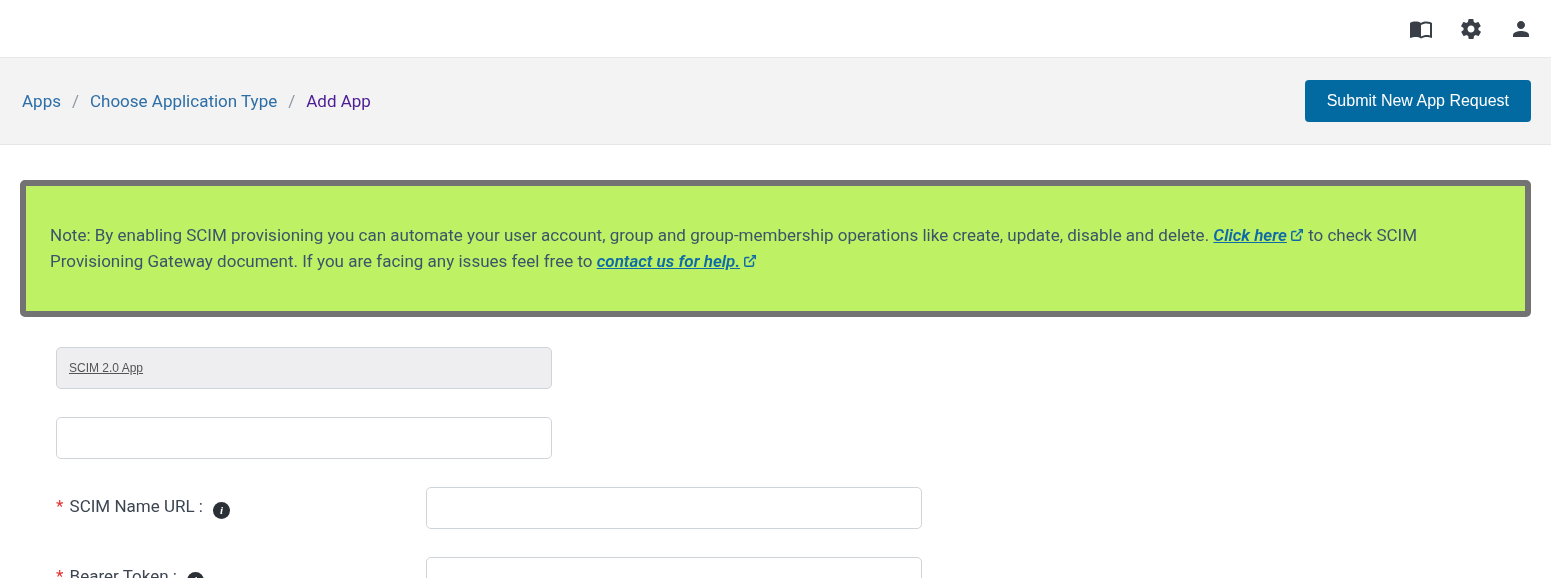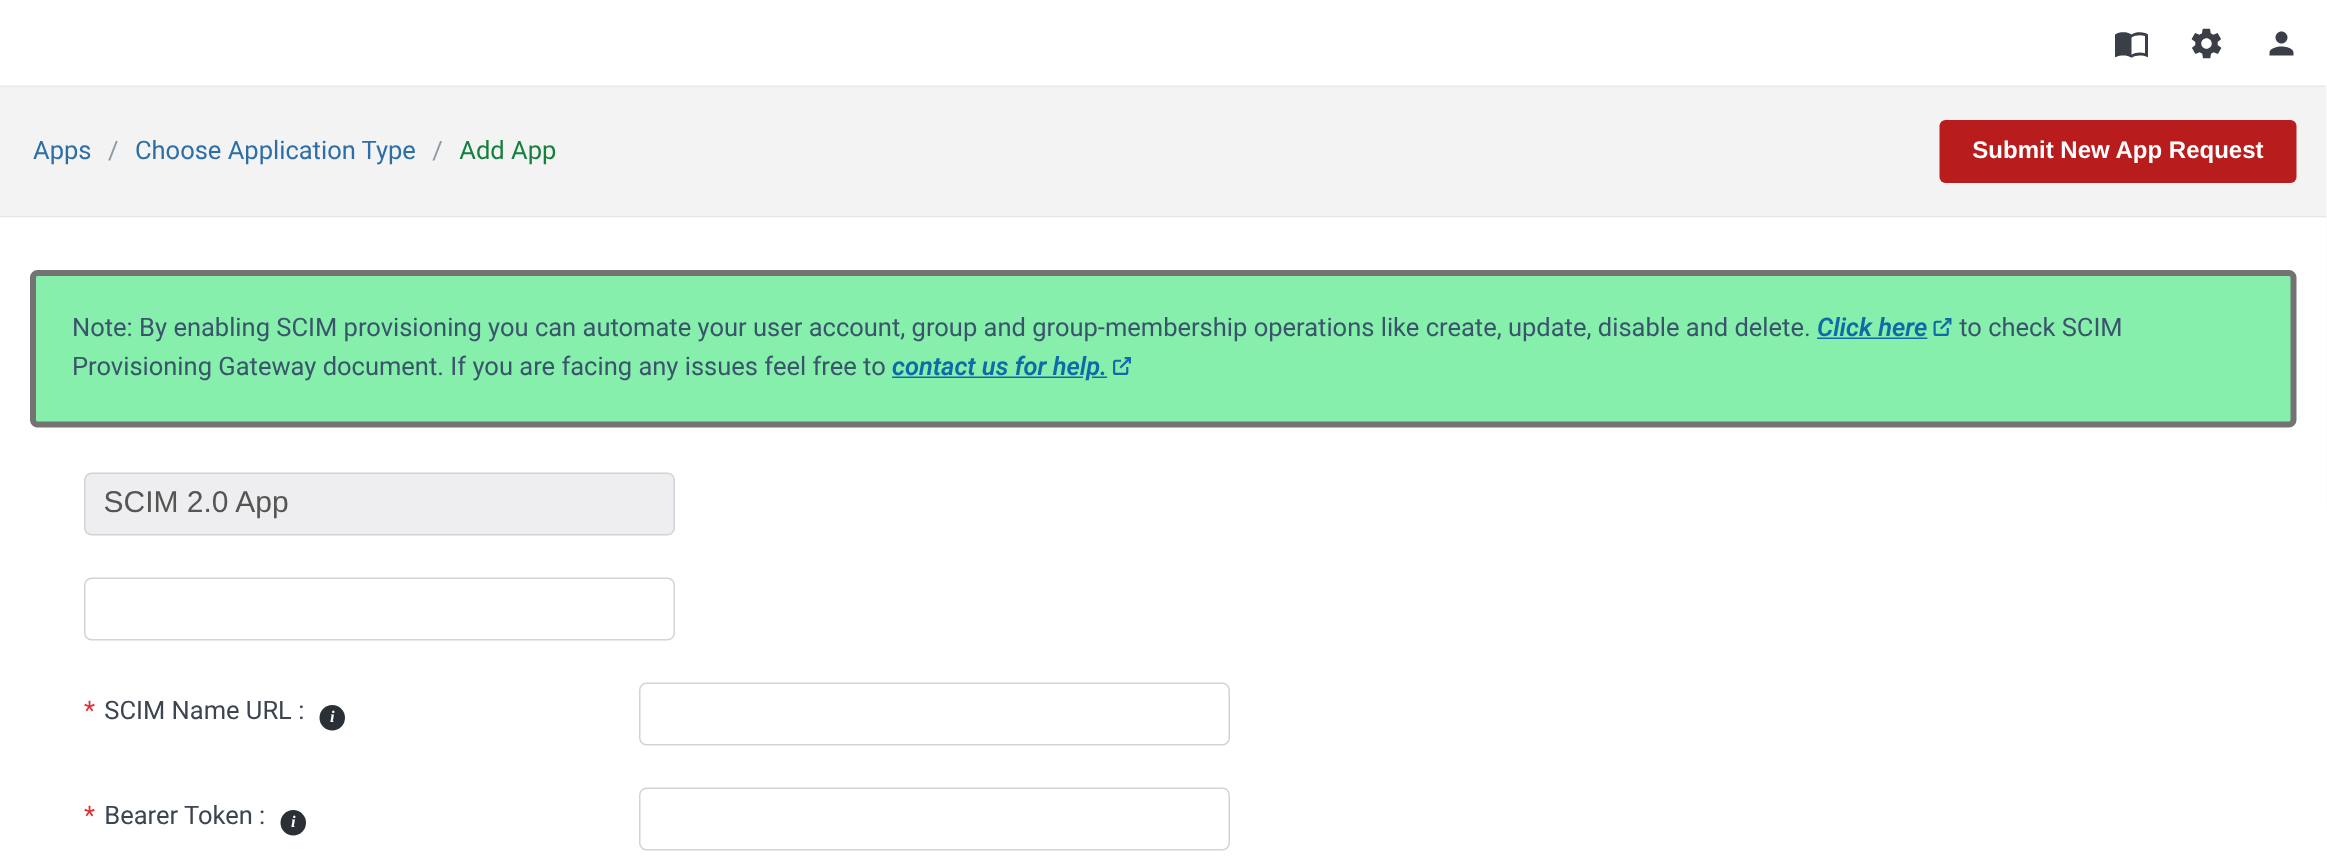--- a/index.html
+++ b/index.html
@@ -28,40 +28,40 @@
     }
 
     .breadcrumb {
       font-size: 17px;
       display: flex;
       align-items: flex-start;
       gap: 11px;
     }
     .breadcrumb .link { color: #2d6ea6; cursor: pointer; }
     .breadcrumb .sep { color: #8d99a6; }
-    .breadcrumb .current { color: #15803d; }
+    .breadcrumb .current { color: #4c1d95; }
 
     .submit-btn {
-      background: #b91c1c;
+      background: #0369a1;
       color: #fff;
       border: none;
       padding: 12px 22px;
       font-size: 16px;
       border-radius: 4px;
       cursor: pointer;
-      font-weight: 700;
+      font-weight: 400;
     }
 
     .content { padding: 35px 20px 20px 20px; background: #fff; margin: 0; }
 
     .note-box {
-      background: #86efac;
-      border: 4px solid #737373;
+      background: #bef264;
+      border: 6px solid #737373;
       border-radius: 5px;
-      padding: 22px 24px;
+      padding: 36px 24px;
       font-size: 17px;
       line-height: 1.55;
       color: #3a556b;
     }
     .note-box .link-em {
       color: #0f6aa8;
       font-style: italic;
       font-weight: 600;
       text-decoration: underline;
       cursor: pointer;
@@ -90,28 +90,29 @@
       border-radius: 50%;
       font-size: 11px;
       font-style: italic;
       font-family: Georgia, serif;
       font-weight: bold;
       margin-left: 6px;
       cursor: help;
       vertical-align: -2px;
     }
     .form-input {
-      width: 394px;
+      width: 496px;
       height: 42px;
       padding: 8px 12px;
-      font-size: 20px;
+      font-size: 12px;
       border: 1px solid #cfd4da;
       border-radius: 5px;
       color: #495057;
       background: #fff;
+      text-decoration: underline;
     }
     .form-input.readonly {
       background: #eeedef;
       color: #555;
     }
   </style>
 </head>
 <body>
 
 <div class="topbar">

